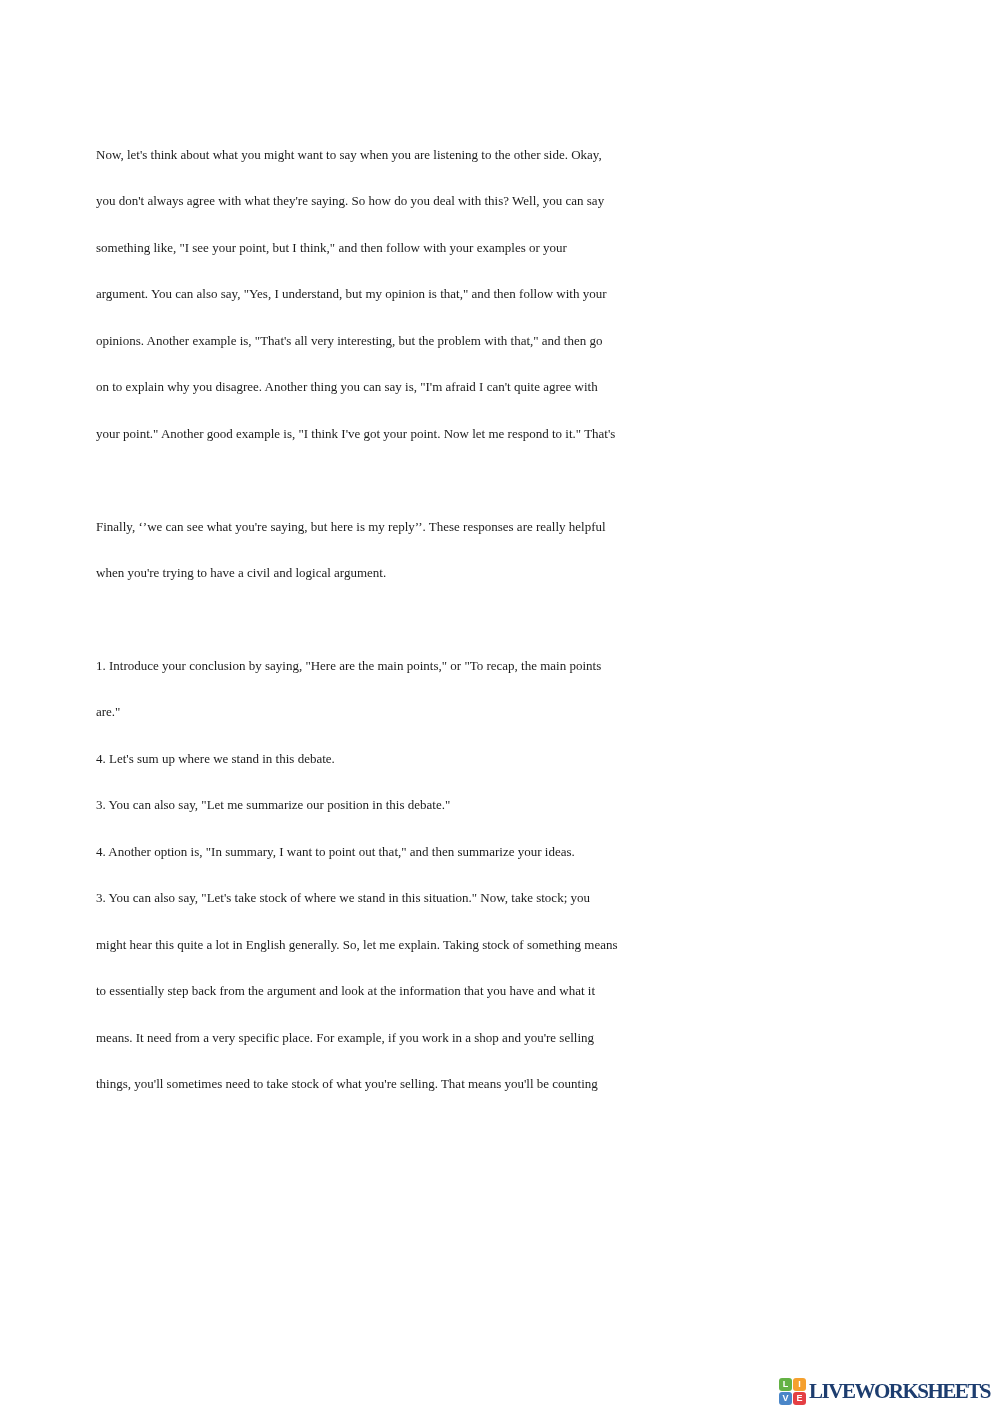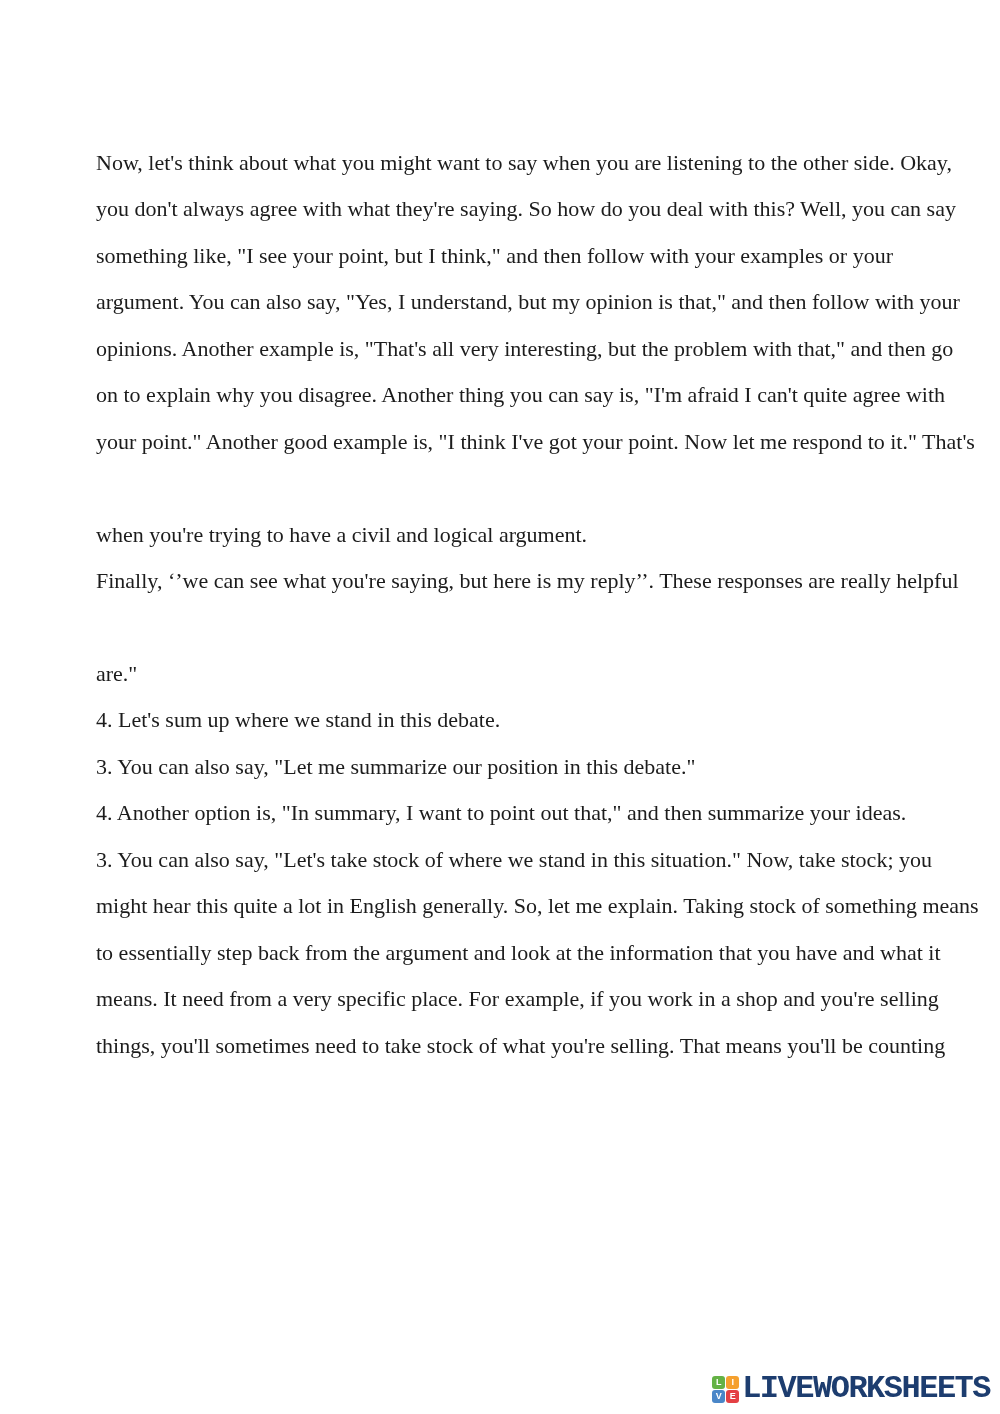--- a/index.html
+++ b/index.html
@@ -11,23 +11,23 @@
     height: 1414px;
     background: #ffffff;
     overflow: hidden;
     font-family: "Liberation Serif", "DejaVu Serif", serif;
     color: #1c1c1c;
   }
 
   .content {
     position: absolute;
     left: 96px;
-    top: 140px;
+    top: 132px;
     width: 818px;
-    font-size: 22px;
+    font-size: 13px;
     line-height: 46.45px;
   }
 
   .paragraph { margin: 0 0 46.45px 0; }
   .paragraph:last-child { margin-bottom: 0; }
 
   .text-line { white-space: nowrap; }
 
   .footer-logo {
     position: absolute;
@@ -54,23 +54,23 @@
     border-radius: 3px;
     color: #ffffff;
     font-family: "Liberation Sans", sans-serif;
     font-weight: bold;
     font-size: 9px;
     line-height: 1;
     user-select: none;
   }
 
   .logo-text {
-    font-family: Liberation Mono, monospace;
+    font-family: Liberation Serif, serif;
     font-weight: bold;
-    font-size: 32px;
+    font-size: 21px;
     letter-spacing: -1.5px;
     line-height: 1;
   }
 </style>
 </head>
 <body>
 
 <div class="page" style="color: rgb(28, 28, 28); background: rgb(255, 255, 255);">
 
   <main class="content">
@@ -78,24 +78,25 @@
   <div class="paragraph">
         <div class="text-line">Now, let's think about what you might want to say when you are listening to the other side. Okay,</div>
         <div class="text-line">you don't always agree with what they're saying. So how do you deal with this? Well, you can say</div>
         <div class="text-line">something like, "I see your point, but I think," and then follow with your examples or your</div>
         <div class="text-line">argument. You can also say, "Yes, I understand, but my opinion is that," and then follow with your</div>
         <div class="text-line">opinions. Another example is, "That's all very interesting, but the problem with that," and then go</div>
         <div class="text-line">on to explain why you disagree. Another thing you can say is, "I'm afraid I can't quite agree with</div>
         <div class="text-line">your point." Another good example is, "I think I've got your point. Now let me respond to it." That's</div>
       </div>
       <div class="paragraph">
+        <div class="text-line">Finally, ‘’we can see what you're saying, but here is my reply’’. These responses are really helpful</div>
         <div class="text-line">when you're trying to have a civil and logical argument.</div>
-        <div class="text-line">Finally, ‘’we can see what you're saying, but here is my reply’’. These responses are really helpful</div>
       </div>
       <div class="paragraph">
+        <div class="text-line">1. Introduce your conclusion by saying, "Here are the main points," or "To recap, the main points</div>
         <div class="text-line">are."</div>
         <div class="text-line">4. Let's sum up where we stand in this debate.</div>
         <div class="text-line">3. You can also say, "Let me summarize our position in this debate."</div>
         <div class="text-line">4. Another option is, "In summary, I want to point out that," and then summarize your ideas.</div>
         <div class="text-line">3. You can also say, "Let's take stock of where we stand in this situation." Now, take stock; you</div>
         <div class="text-line">might hear this quite a lot in English generally. So, let me explain. Taking stock of something means</div>
         <div class="text-line">to essentially step back from the argument and look at the information that you have and what it</div>
         <div class="text-line">means. It need from a very specific place. For example, if you work in a shop and you're selling</div>
         <div class="text-line">things, you'll sometimes need to take stock of what you're selling. That means you'll be counting</div>
       </div>

